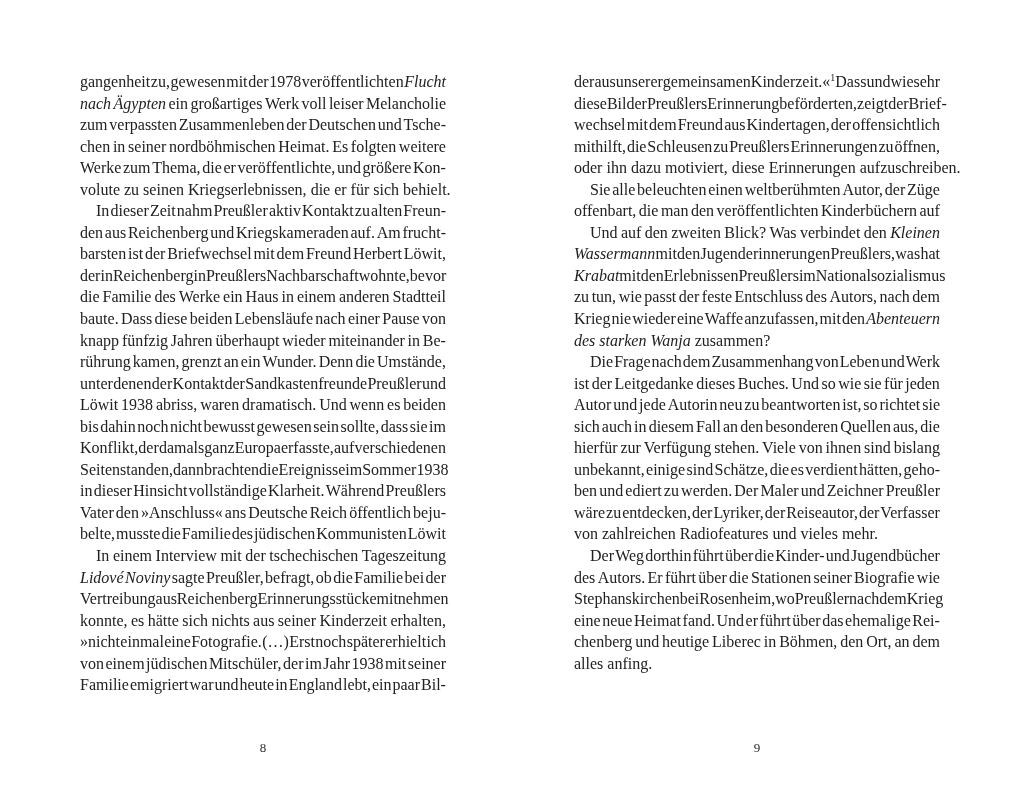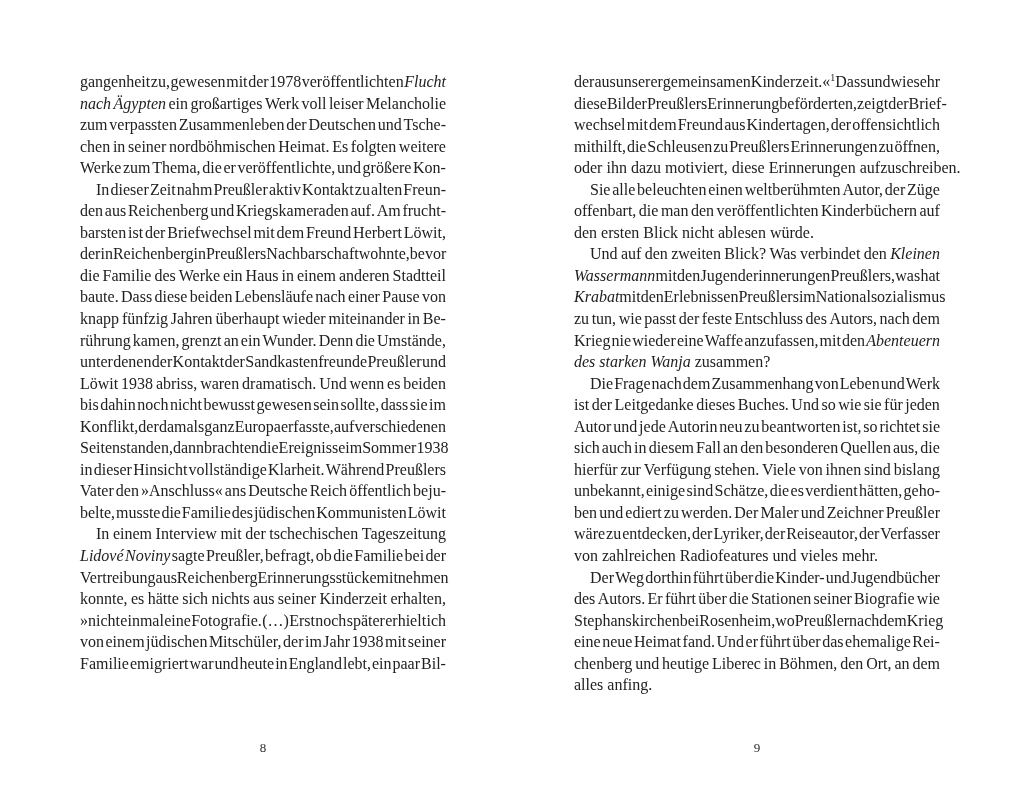--- a/index.html
+++ b/index.html
@@ -103,20 +103,21 @@
         <span class="tok">Werke</span>
         <span class="tok">zum</span>
         <span class="tok">Thema,</span>
         <span class="tok">die</span>
         <span class="tok">er</span>
         <span class="tok">veröffentlichte,</span>
         <span class="tok">und</span>
         <span class="tok">größere</span>
         <span class="tok">Kon-</span>
       </div>
+      <div class="line last"><span class="tok">volute</span> <span class="tok">zu</span> <span class="tok">seinen</span> <span class="tok">Kriegserlebnissen,</span> <span class="tok">die</span> <span class="tok">er</span> <span class="tok">für</span> <span class="tok">sich</span> <span class="tok">behielt.</span></div>
       <div class="line indent">
         <span class="tok">In</span>
         <span class="tok">dieser</span>
         <span class="tok">Zeit</span>
         <span class="tok">nahm</span>
         <span class="tok">Preußler</span>
         <span class="tok">aktiv</span>
         <span class="tok">Kontakt</span>
         <span class="tok">zu</span>
         <span class="tok">alten</span>
@@ -414,21 +415,20 @@
       </div>
       <div class="line">
         <span class="tok">offenbart,</span>
         <span class="tok">die</span>
         <span class="tok">man</span>
         <span class="tok">den</span>
         <span class="tok">veröffentlichten</span>
         <span class="tok">Kinderbüchern</span>
         <span class="tok">auf</span>
       </div>
-      <div class="line last"><span class="tok">den</span> <span class="tok">ersten</span> <span class="tok">Blick</span> <span class="tok">nicht</span> <span class="tok">ablesen</span> <span class="tok">würde.</span></div>
       <div class="line indent">
         <span class="tok">Und</span>
         <span class="tok">auf</span>
         <span class="tok">den</span>
         <span class="tok">zweiten</span>
         <span class="tok">Blick?</span>
         <span class="tok">Was</span>
         <span class="tok">verbindet</span>
         <span class="tok">den</span>
         <span class="tok"><i>Kleinen</i></span>

